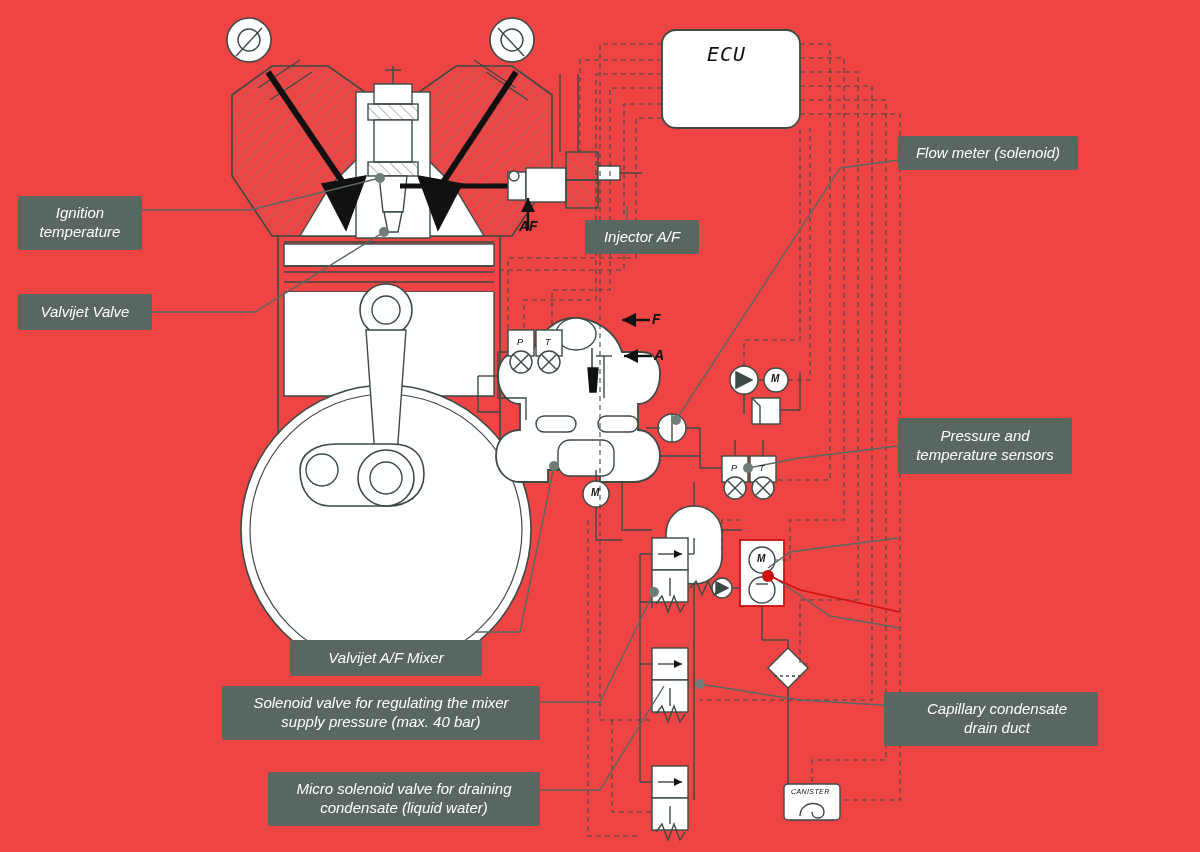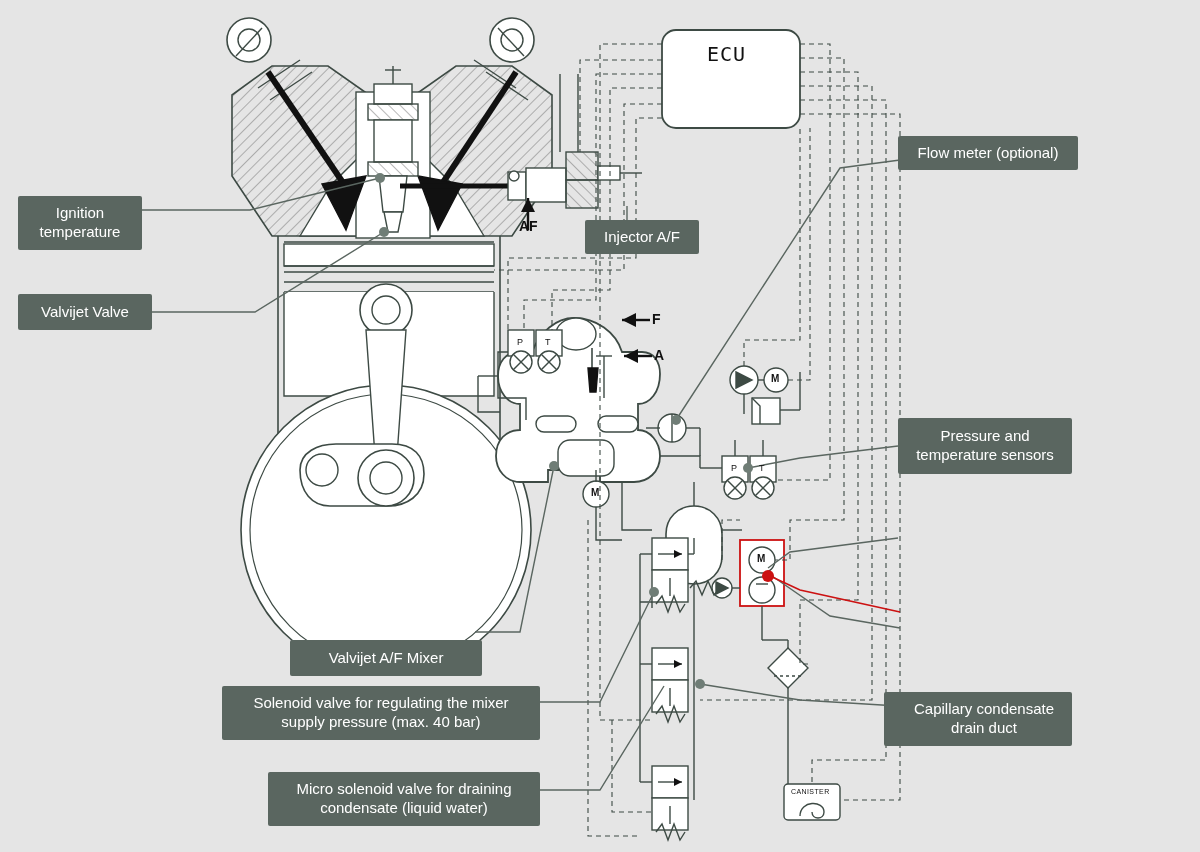--- a/index.html
+++ b/index.html
@@ -7,22 +7,23 @@
     padding: 0;
     background: #ffffff;
   }
   body {
     font-family: "Liberation Sans", sans-serif;
   }
   #stage {
     position: relative;
     width: 1200px;
     height: 852px;
-    background: #e5e5e5;
+    background: #ef4444;
     overflow: hidden;
+    font-style: italic;
   }
   #diagram-svg {
     position: absolute;
     left: 0;
     top: 0;
     width: 1200px;
     height: 852px;
   }
   .callout {
     position: absolute;
@@ -395,31 +396,31 @@
 
   <div class="canister-text" style="left:791px; top:788px;">CANISTER</div>
 
   <div class="callout" style="left:18px; top:196px; width:124px; height:54px;">Ignition
 temperature</div>
 
   <div class="callout" style="left:18px; top:294px; width:134px; height:36px;">Valvijet Valve</div>
 
   <div class="callout" style="left:573px; top:220px; width:114px; height:34px;margin-left:12px;">Injector A/F</div>
 
-  <div class="callout" style="left:898px; top:136px; width:180px; height:34px;">Flow meter (optional)</div>
+  <div class="callout" style="left:898px; top:136px; width:180px; height:34px;">Flow meter (solenoid)</div>
 
   <div class="callout" style="left:898px; top:418px; width:174px; height:56px;">Pressure and
 temperature sensors</div>
 
 
 
   <div class="callout" style="left:290px; top:600px; width:192px; height:36px;margin-top:40px;">Valvijet A/F Mixer</div>
 
   <div class="callout" style="left:222px; top:686px; width:318px; height:54px;">Solenoid valve for regulating the mixer
 supply pressure (max. 40 bar)</div>
 
   <div class="callout" style="left:268px; top:772px; width:272px; height:54px;">Micro solenoid valve for draining
 condensate (liquid water)</div>
 
-  <div class="callout" style="left:884px; top:692px; width:188px; height:54px;padding-left:24px;">Capillary condensate
+  <div class="callout" style="left:884px; top:692px; width:214px; height:54px;padding-left:24px;">Capillary condensate
 drain duct</div>
 
 </div>
 
 </body></html>

